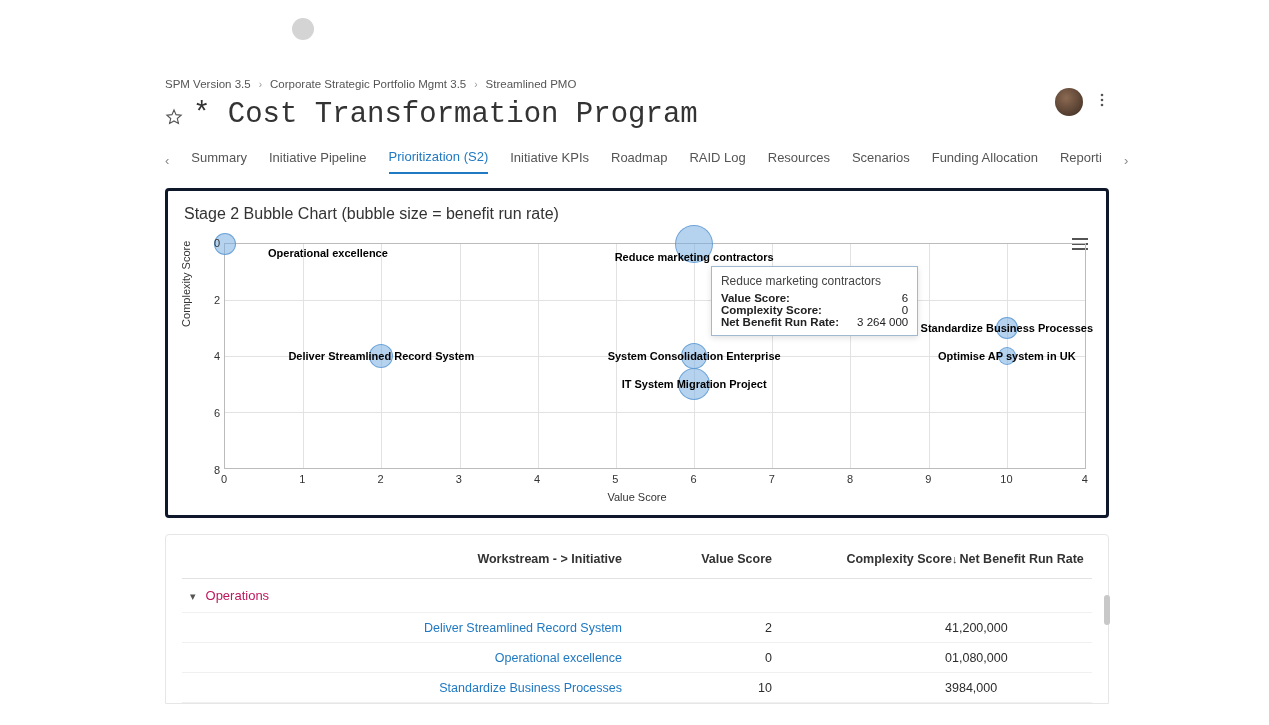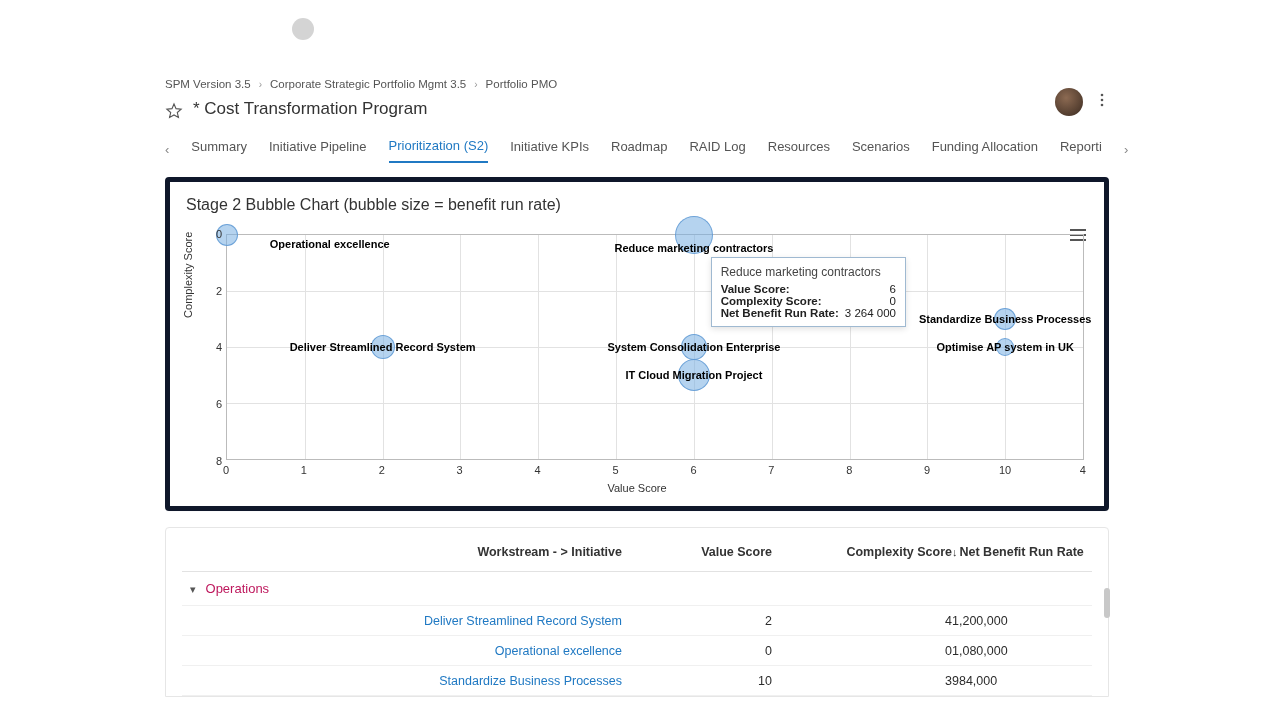--- a/index.html
+++ b/index.html
@@ -40,23 +40,24 @@
     margin-top: 8px;
     position: relative;
   }
   .star-icon {
     width: 18px; height: 18px;
     margin-right: 10px;
     margin-top: 4px;
   }
   .star-icon svg { width: 18px; height: 18px; fill: none; stroke: #555; stroke-width: 1.5; }
   .page-title {
-    font-size: 17px;
+    font-size: 29px;
     font-weight: 500;
     color: #333;
+    font-family: Liberation Mono, monospace;
   }
   .right-controls {
     position: absolute;
     right: 0;
     top: -10px;
     display: flex;
     align-items: center;
     gap: 12px;
   }
   .avatar {
@@ -75,21 +76,21 @@
     position: relative;
   }
   .tab-arrow { width: 12px; color: #888; cursor: pointer; position: relative; top: -1px; }
   .tab { cursor: pointer; padding-bottom: 8px; white-space: nowrap; }
   .tab.active { color: #2079c3; border-bottom: 2px solid #2079c3; font-weight: 500; }
   .tab.trunc { color: #555; }
   .tabs-right-arrow { margin-left: auto; }
 
   .card {
     background: #fff;
-    border: 5px solid #0f172a;
+    border: 3px solid #0f172a;
     border-radius: 4px;
     margin-top: 14px;
     padding: 14px 16px 10px 16px;
     position: relative;
     box-shadow: 0 1px 1px rgba(0,0,0,0.02);
   }
   .card-title {
     font-size: 16px;
     font-weight: 500;
     color: #333;
@@ -164,21 +165,21 @@
   .tooltip {
     position: absolute;
     background: #fff;
     border: 1px solid #9fb9d1;
     box-shadow: 0 2px 6px rgba(0,0,0,0.12);
     font-size: 11.5px;
     padding: 7px 9px;
     min-width: 165px;
   }
   .tooltip .tt-title { font-size: 12px; color: #444; margin-bottom: 4px; }
-  .tooltip .tt-row { display: flex; justify-content: space-between; gap: 6px; }
+  .tooltip .tt-row { display: flex; justify-content: space-between; gap: 18px; }
   .tooltip .tt-row .k { font-weight: 700; color: #222; }
   .tooltip .tt-row .v { color: #222; }
 
   
   .card2 {
     background: #fff;
     border: 1px solid #e6e6e6;
     border-top-left-radius: 4px;
     border-top-right-radius: 4px;
     margin-top: 16px;
@@ -237,21 +238,21 @@
 
 <div class="gray-dot"></div>
 
 <div class="content">
 
   <div class="breadcrumb">
     <span class="bc-item">SPM Version 3.5</span>
     <span class="sep">›</span>
     <span class="bc-item">Corporate Strategic Portfolio Mgmt 3.5</span>
     <span class="sep">›</span>
-    <span class="bc-item">Portfolio PMO</span>
+    <span class="bc-item">Streamlined PMO</span>
   </div>
 
   <div class="title-row">
     <span class="star-icon">
       <svg viewBox="0 0 24 24">
           <path d="M12 2.7l2.7 6.2 6.8.6-5.1 4.5 1.5 6.6L12 17.3l-5.9 3.3 1.5-6.6L2.5 9.5l6.8-.6z"></path>
         </svg>
     </span>
     <h1 class="page-title">* Cost Transformation Program</h1>
 
@@ -314,21 +315,21 @@
         <div class="bubble" style="left:18.18%; top:50%; width:24px;height:24px;"></div>
         <div class="bubble" style="left:54.55%; top:50%; width:26px;height:26px;"></div>
         <div class="bubble" style="left:54.55%; top:62.5%; width:32px;height:32px;"></div>
         <div class="bubble" style="left:90.91%; top:37.5%; width:22px;height:22px;"></div>
         <div class="bubble" style="left:90.91%; top:50%; width:18px;height:18px;"></div>
 
         <span class="bubble-label" style="left:5%; top:4%; transform:translate(0,-50%);">Operational excellence</span>
         <span class="bubble-label" style="left:54.55%; top:6%;">Reduce marketing contractors</span>
         <span class="bubble-label" style="left:18.18%; top:50%;">Deliver Streamlined Record System</span>
         <span class="bubble-label" style="left:54.55%; top:50%;">System Consolidation Enterprise</span>
-        <span class="bubble-label" style="left:54.55%; top:62.5%;">IT Cloud Migration Project</span>
+        <span class="bubble-label" style="left:54.55%; top:62.5%;">IT System Migration Project</span>
         <span class="bubble-label" style="left:90.91%; top:37.5%;">Standardize Business Processes</span>
         <span class="bubble-label" style="left:90.91%; top:50%;">Optimise AP system in UK</span>
 
         <div class="tooltip" style="left:56.5%; top:10%;">
           <div class="tt-title">Reduce marketing contractors</div>
           <div class="tt-row">
               <span class="k">Value Score:</span>
               <span class="v">6</span>
             </div>
           <div class="tt-row">

